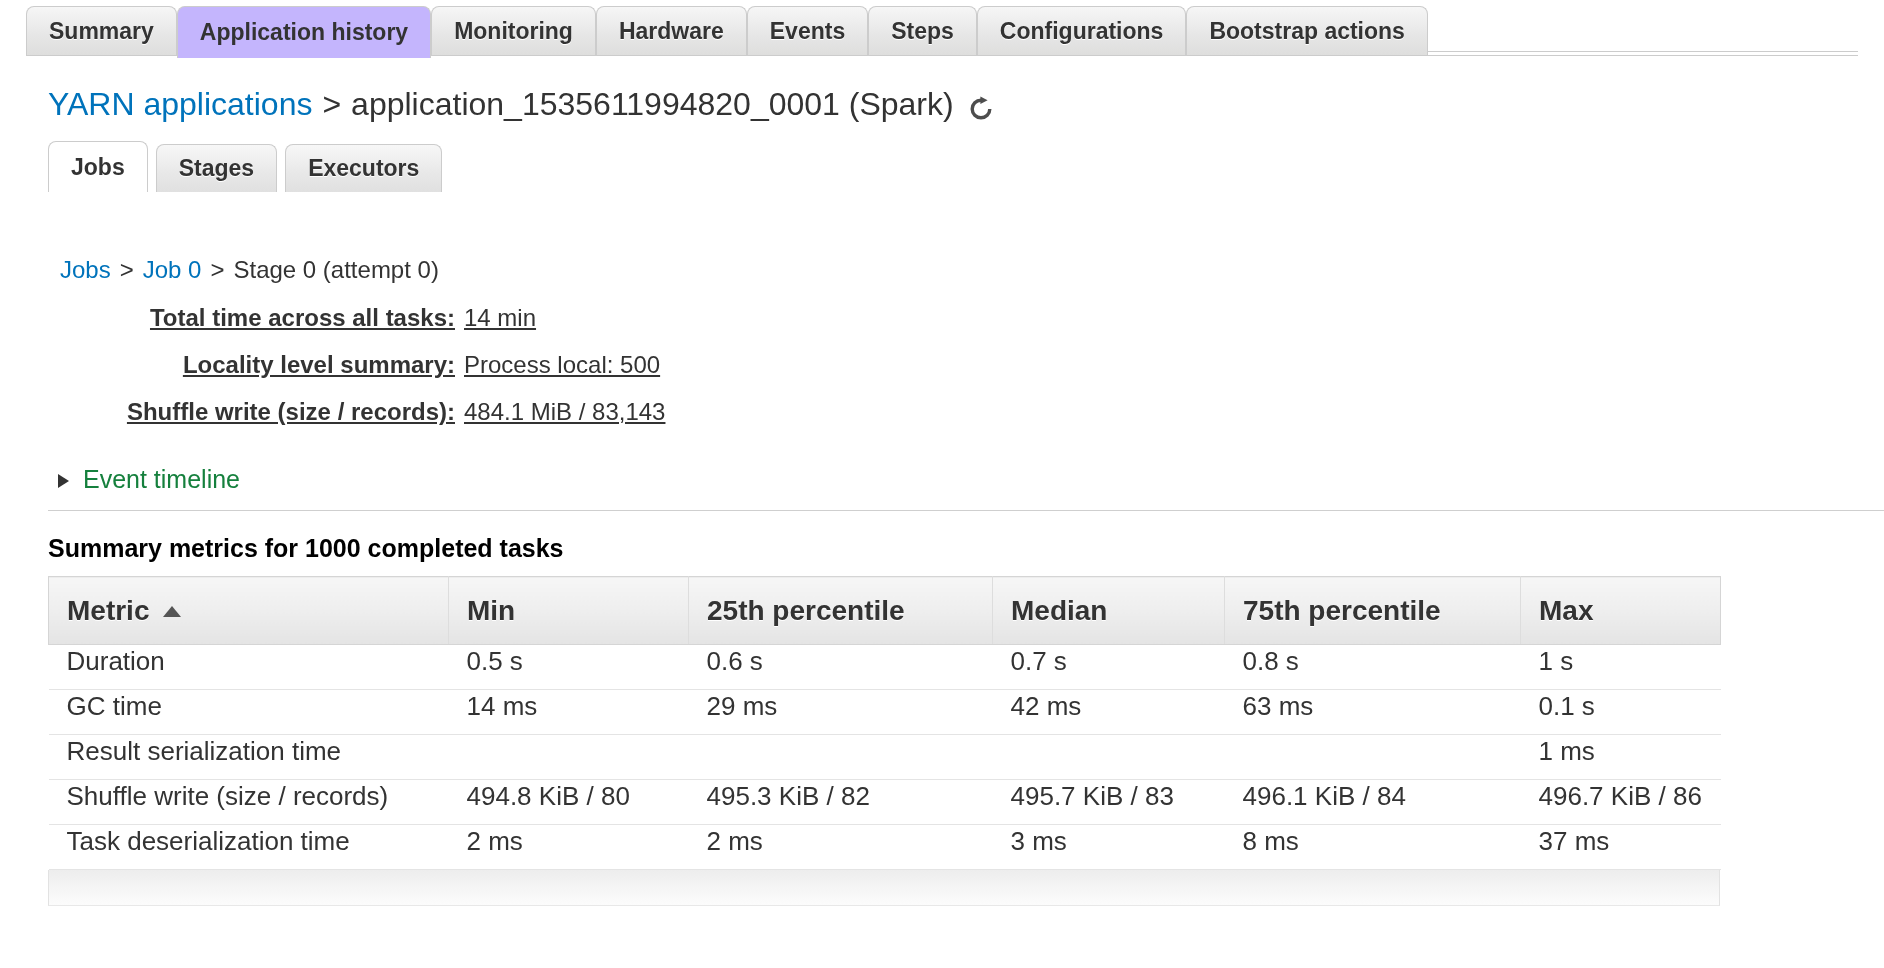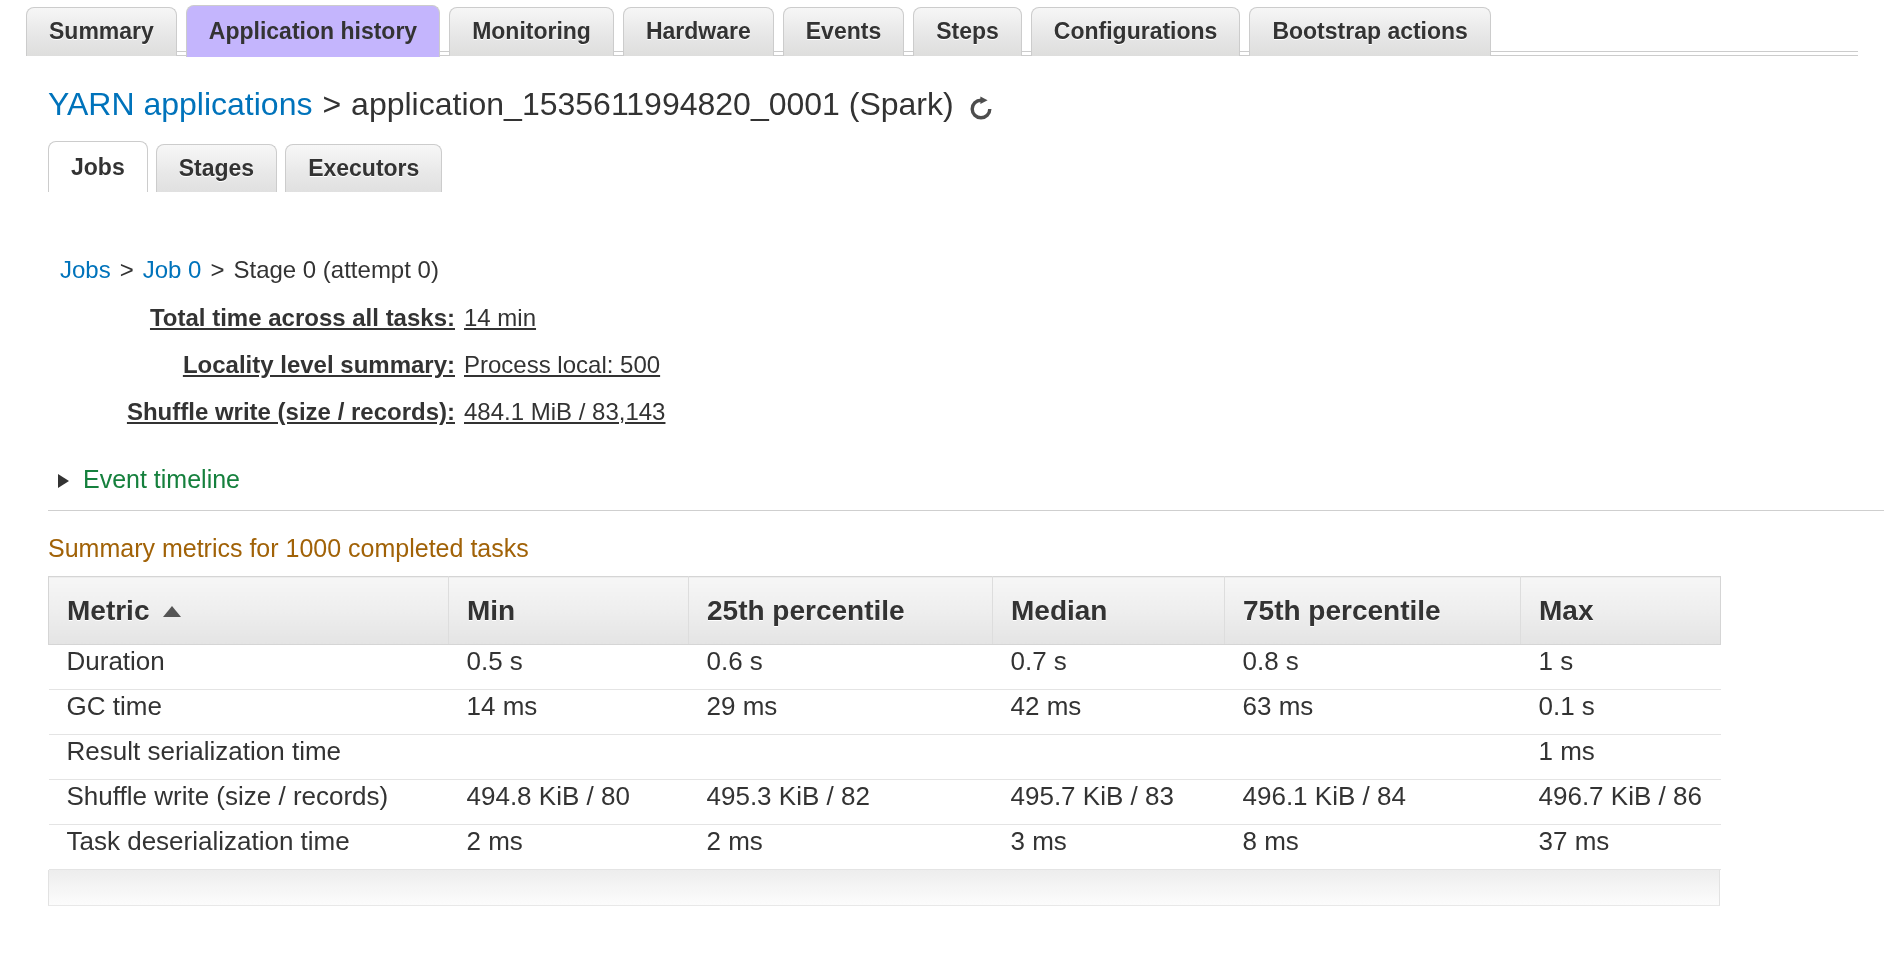--- a/index.html
+++ b/index.html
@@ -17,22 +17,21 @@
   
   .tabbar-outer {
     position: absolute;
     left: 0; top: 6px;
     width: 1884px; height: 56px;
   }
   .tabbar-outer .tabs-row {
     position: absolute;
     left: 26px; top: 0;
     display: flex;
-    align-items: center;
-    gap: 9px;
+    align-items: flex-start;
     height: 50px;
   }
   .tab-outer {
     height: 49px;
     padding: 0 22px;
     display: flex;
     align-items: center;
     justify-content: center;
     font-size: 23px;
     font-weight: bold;
@@ -188,22 +187,22 @@
     left: 48px; top: 510px;
     width: 1836px; height: 1px;
     background: #cfcfcf;
   }
 
   
   .summary-heading {
     position: absolute;
     left: 48px; top: 534px;
     font-size: 25px;
-    font-weight: normal;
-    color: #a16207;
+    font-weight: bold;
+    color: #000000;
     white-space: nowrap;
   }
 
   
   .metrics-table-wrap {
     position: absolute;
     left: 48px; top: 576px;
     width: 1672px;
   }
   table.metrics {

